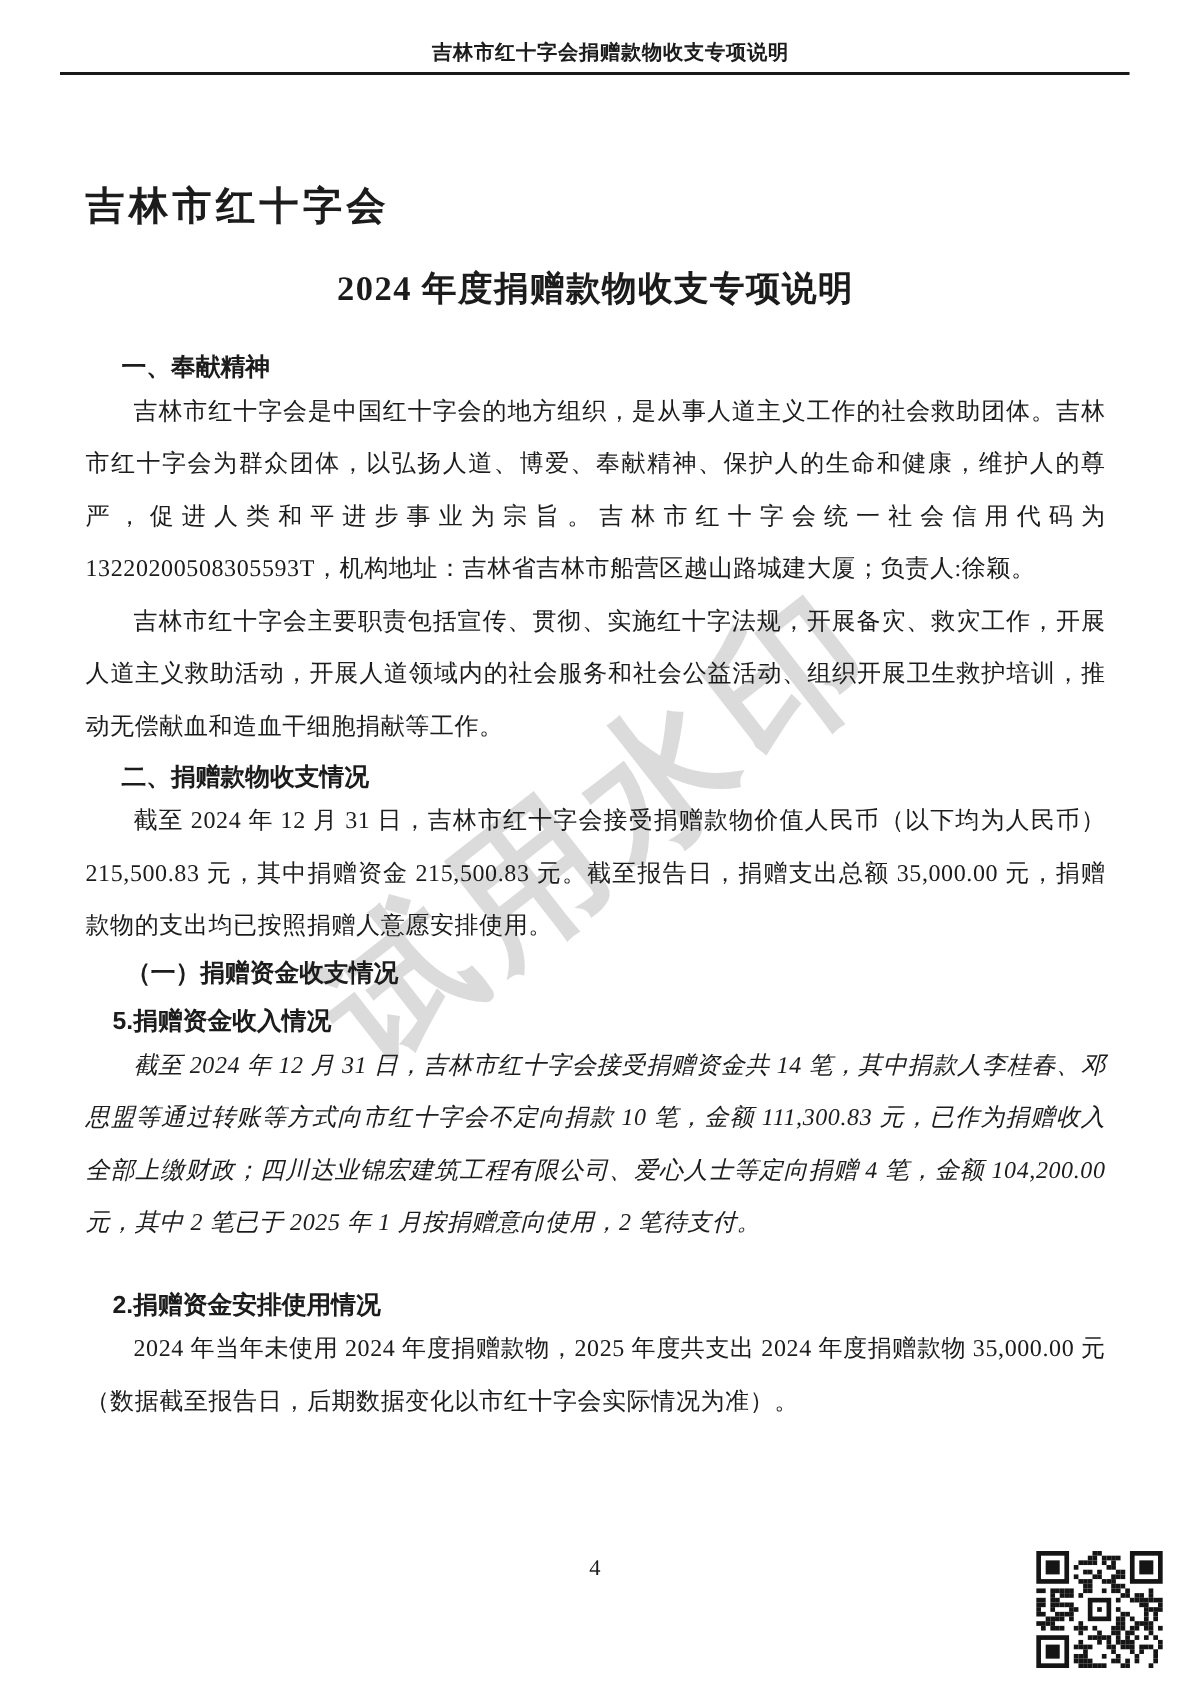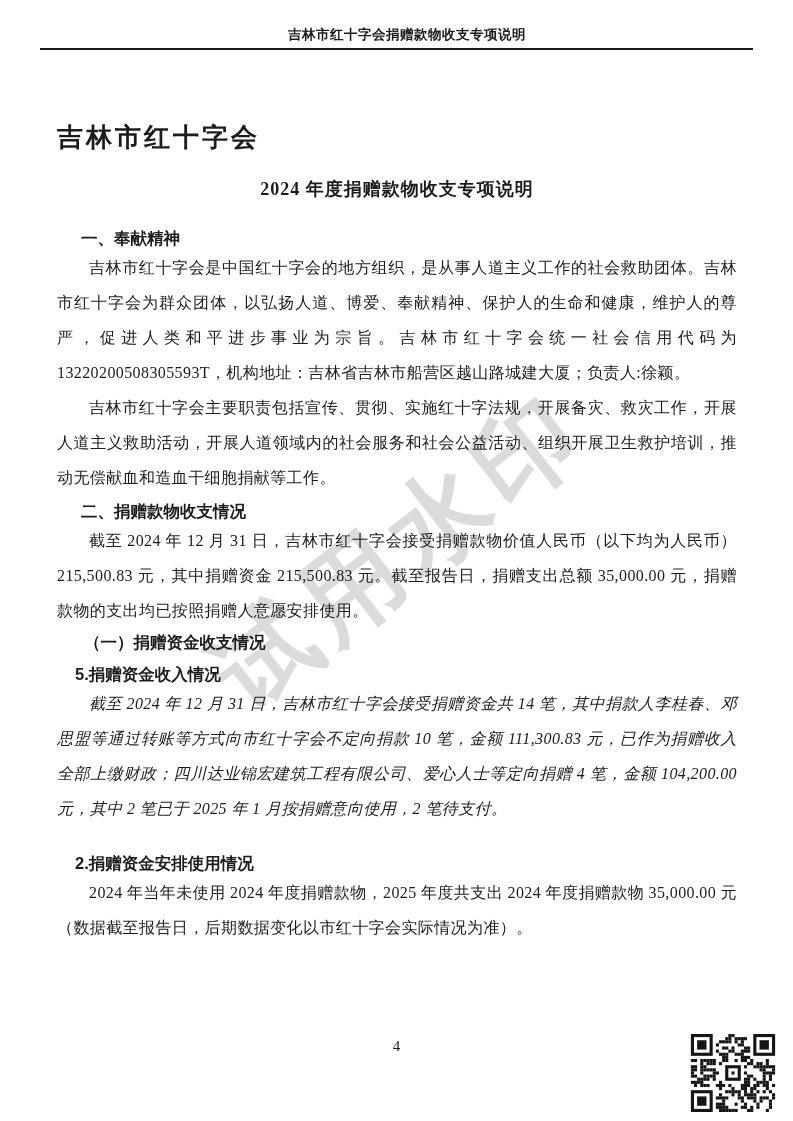--- a/index.html
+++ b/index.html
@@ -29,21 +29,21 @@
     height:0;
   }
   .attachment{margin-top:13px;font-size:17px;}
 
   .doc-title{
     margin-top:70px;
     font-size:26px;font-weight:bold;letter-spacing:3px;
   }
   .doc-subtitle{
     margin-top:22px;text-align:center;
-    font-size:18px;font-weight:bold;letter-spacing:1px;
+    font-size:23px;font-weight:bold;letter-spacing:1px;
   }
 
   .sec-h{
     margin:25px 0 0 0;
     font-family:"Liberation Sans", sans-serif;
     font-weight:bold;font-size:16.5px;line-height:24px;
     text-indent:24px;
   }
   .sub-h{margin:2px 0 0 0;text-indent:27px;}
   .num-h{text-indent:18px;}

